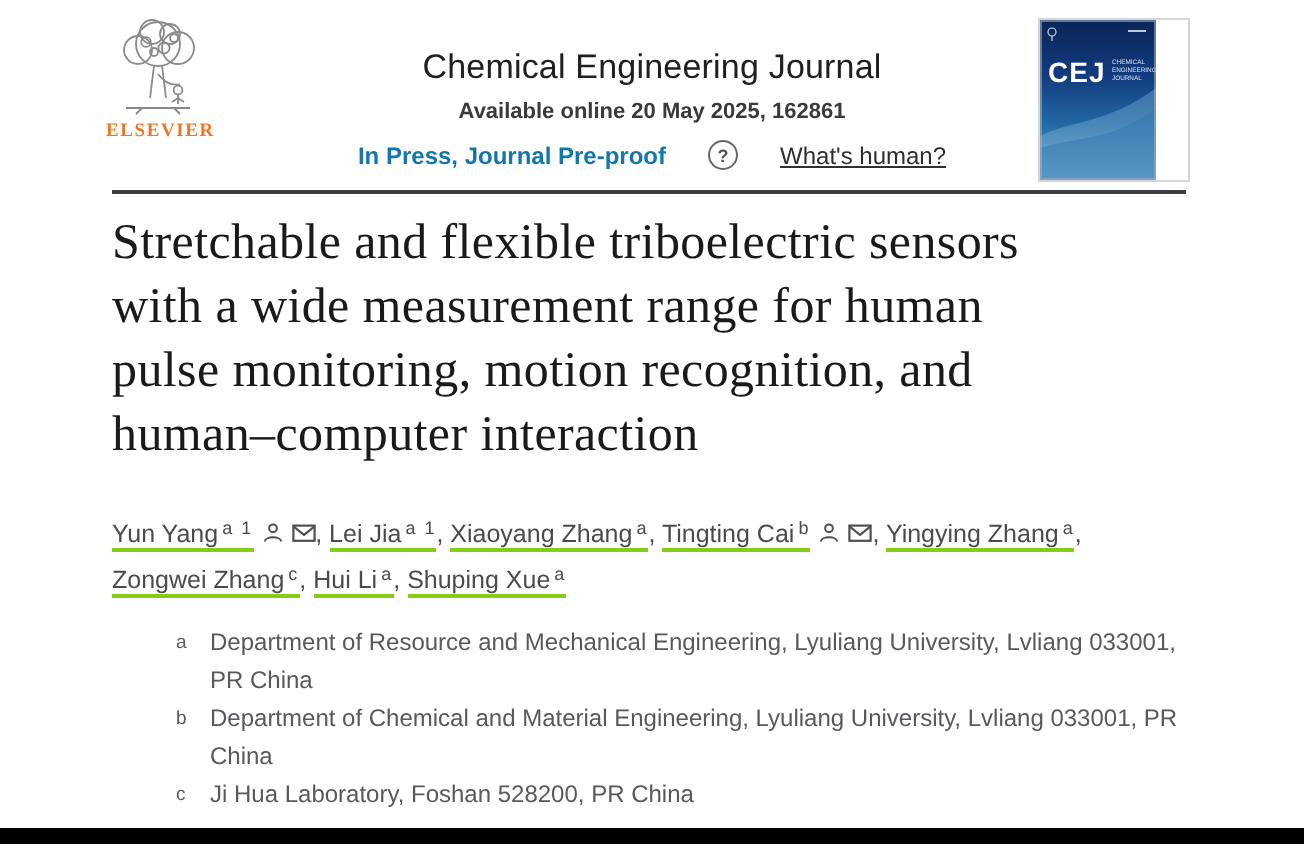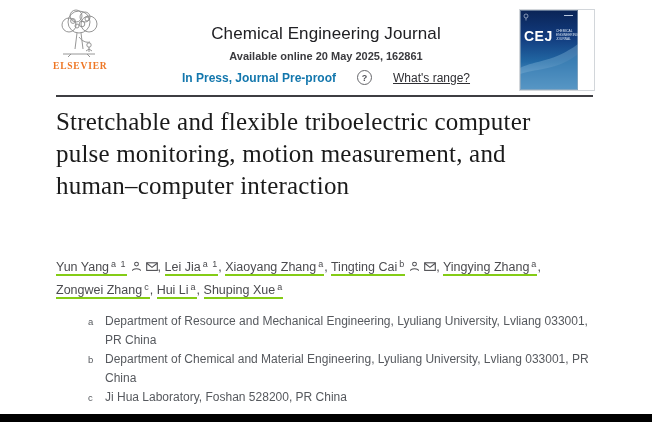--- a/index.html
+++ b/index.html
@@ -66,21 +66,21 @@
     </svg>
     <div class="elsevier-word">ELSEVIER</div>
   </div>
 
   <div class="head-center">
     <div class="journal-name">Chemical Engineering Journal</div>
     <div class="avail">Available online 20 May 2025, 162861</div>
     <div class="status-row">
       <span class="status-link">In Press, Journal Pre-proof</span>
       <span class="help-circle">?</span>
-      <span class="whats-this">What's range?</span>
+      <span class="whats-this">What's human?</span>
     </div>
   </div>
 
   <div class="cover">
     <svg width="58" height="80" viewBox="0 0 58 80">
       <defs>
         <linearGradient id="cg" x1="0" y1="0" x2="0" y2="1">
           <stop offset="0" stop-color="#0a2456"></stop>
           <stop offset="0.35" stop-color="#123c7f"></stop>
           <stop offset="0.65" stop-color="#2268a4"></stop>
@@ -101,22 +101,23 @@
         <text x="36" y="26">ENGINEERING</text>
         <text x="36" y="30">JOURNAL</text>
       </g>
       <rect x="0.5" y="0.5" width="57" height="79" fill="none" stroke="#9fb0c0" opacity="0.6"></rect>
     </svg>
   </div>
 
   <div class="divider"></div>
 
   <div class="title">
-    <div>Stretchable and flexible triboelectric computer</div>
-    <div>pulse monitoring, motion measurement, and</div>
+    <div>Stretchable and flexible triboelectric sensors</div>
+    <div>with a wide measurement range for human</div>
+    <div>pulse monitoring, motion recognition, and</div>
     <div>human–computer interaction</div>
   </div>
 
   <div class="authors" id="authors"><span class="author"><span class="author-link"><span>Yun Yang</span><span class="author-sup">a 1</span></span><svg class="auth-icon" width="11" height="11" viewBox="0 0 12 12">
           <circle cx="6" cy="3.4" r="2.1" fill="none" stroke="#4f4f53" stroke-width="1.1"></circle>
           <path d="M1.6 10.6 C1.6 7.6 10.4 7.6 10.4 10.6" fill="none" stroke="#4f4f53" stroke-width="1.1"></path>
         </svg><svg class="auth-icon" width="12" height="11" viewBox="0 0 12 11">
           <rect x="0.7" y="1.8" width="10.6" height="7.6" fill="none" stroke="#4f4f53" stroke-width="1.1"></rect>
           <path d="M0.7 2.2 L6 6.4 L11.3 2.2" fill="none" stroke="#4f4f53" stroke-width="1.1"></path>
         </svg></span>, <span class="author"><span class="author-link"><span>Lei Jia</span><span class="author-sup">a 1</span></span></span>, <span class="author"><span class="author-link"><span>Xiaoyang Zhang</span><span class="author-sup">a</span></span></span>, <span class="author"><span class="author-link"><span>Tingting Cai</span><span class="author-sup">b</span></span><svg class="auth-icon" width="11" height="11" viewBox="0 0 12 12">

